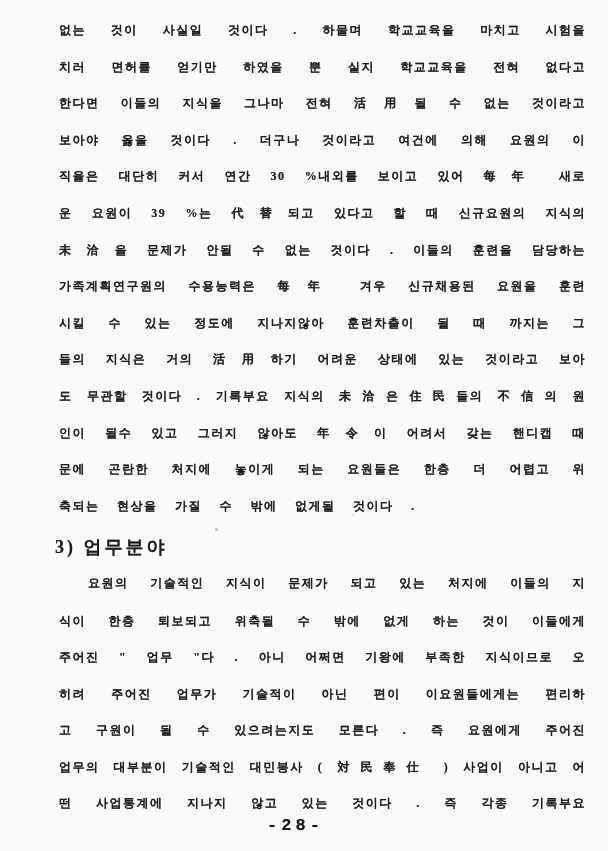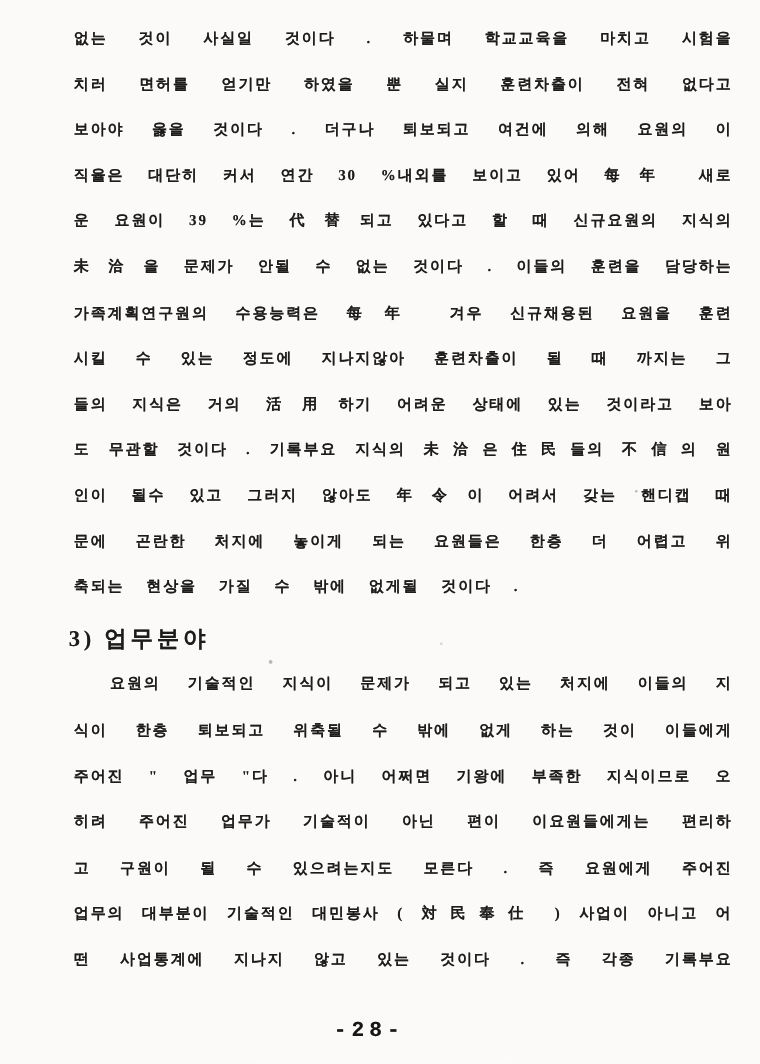--- a/index.html
+++ b/index.html
@@ -84,22 +84,23 @@
   .speck-3 { left: 352px; top: 514px; width: 2px; height: 2px; opacity: .6; }
 </style>
 </head>
 <body>
 
 <div class="page">
   <div class="content">
 
     <div class="para para1">
       <span class="line">없는 것이 사실일 것이다 . 하물며 학교교육을 마치고 시험을</span>
-      <span class="line">치러 면허를 얻기만 하였을 뿐 실지 훈련차출이 전혀 없다고</span>
-      <span class="line">보아야 옳을 것이다 . 더구나 퇴보되고 여건에 의해 요원의 이</span>
+      <span class="line">치러 면허를 얻기만 하였을 뿐 실지 학교교육을 전혀 없다고</span>
+      <span class="line">한다면 이들의 지식을 그나마 전혀 活用될 수 없는 것이라고</span>
+      <span class="line">보아야 옳을 것이다 . 더구나 것이라고 여건에 의해 요원의 이</span>
       <span class="line">직율은 대단히 커서 연간 30 %내외를 보이고 있어 每年 새로</span>
       <span class="line">운 요원이 39 %는 代替되고 있다고 할 때 신규요원의 지식의</span>
       <span class="line">未洽을 문제가 안될 수 없는 것이다 . 이들의 훈련을 담당하는</span>
       <span class="line">가족계획연구원의 수용능력은 每年 겨우 신규채용된 요원을 훈련</span>
       <span class="line">시킬 수 있는 정도에 지나지않아 훈련차출이 될 때 까지는 그</span>
       <span class="line">들의 지식은 거의 活用하기 어려운 상태에 있는 것이라고 보아</span>
       <span class="line">도 무관할 것이다 . 기록부요 지식의 未洽은住民들의 不信의 원</span>
       <span class="line">인이 될수 있고 그러지 않아도 年令이 어려서 갖는 핸디캡 때</span>
       <span class="line">문에 곤란한 처지에 놓이게 되는 요원들은 한층 더 어렵고 위</span>
       <span class="line loose-last">축되는 현상을 가질 수 밖에 없게될 것이다 .</span>

